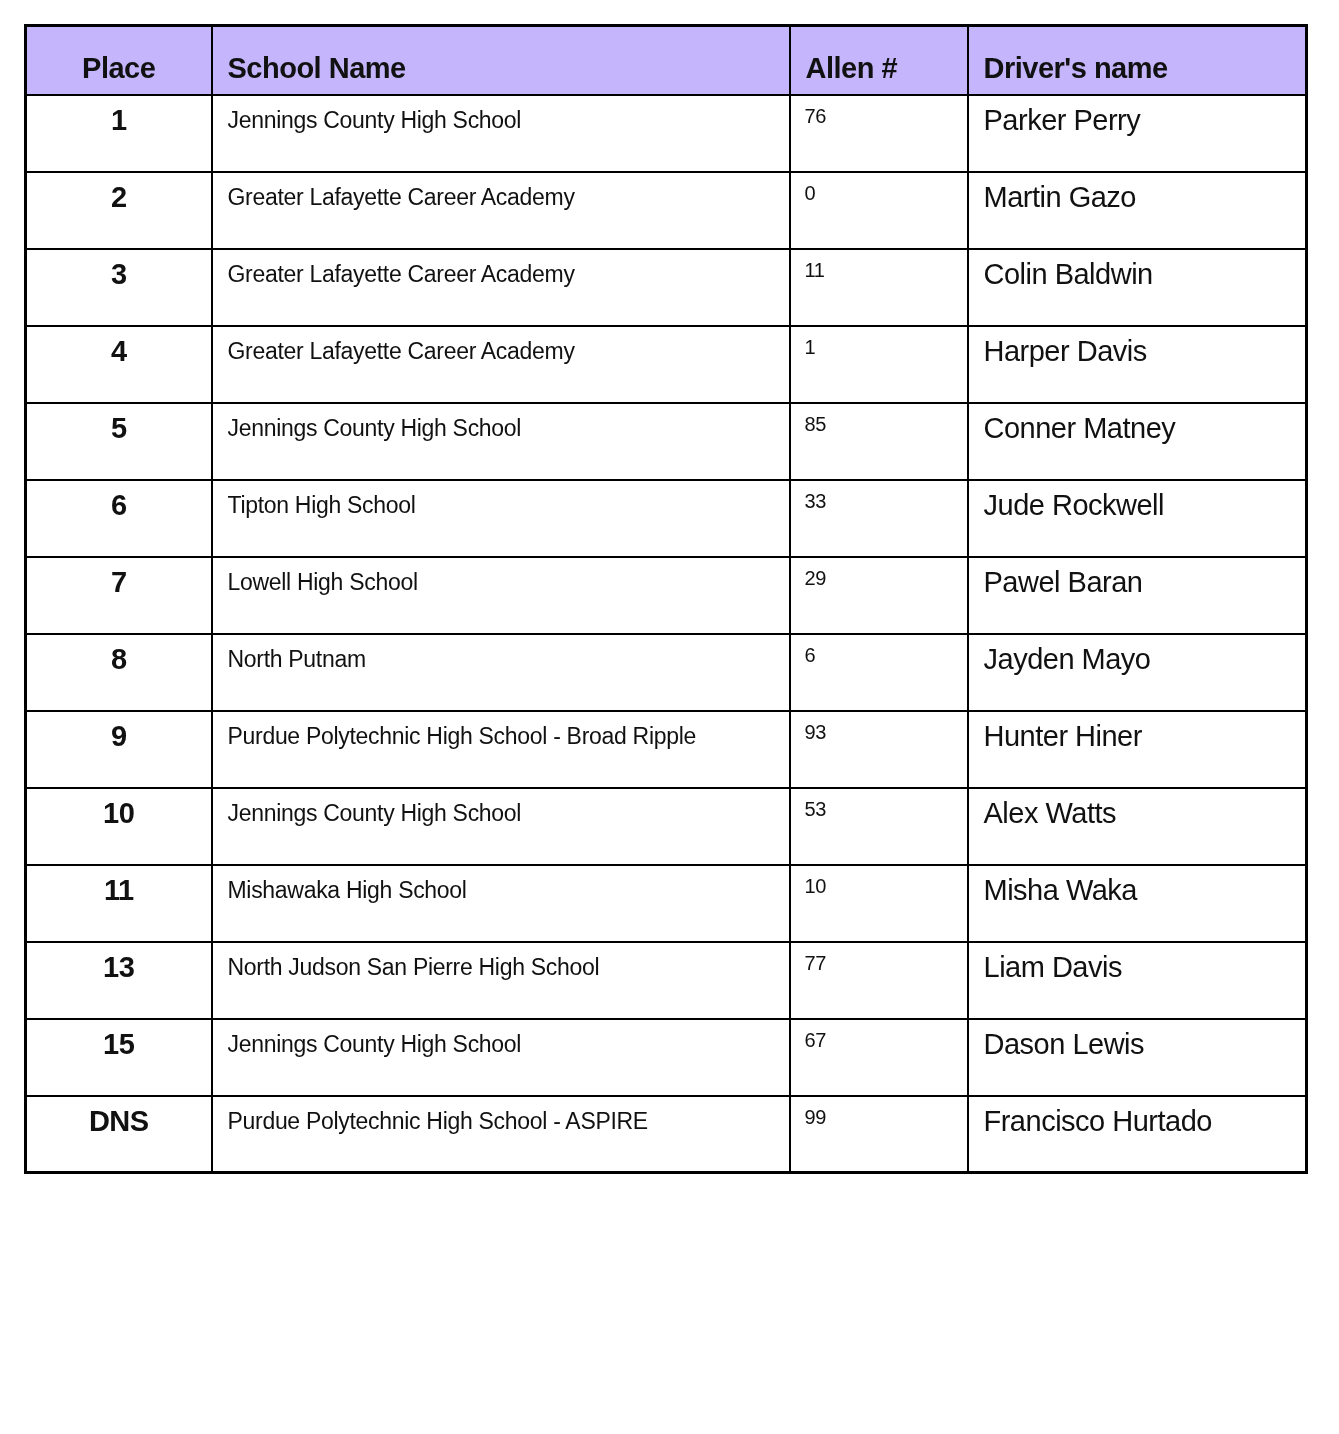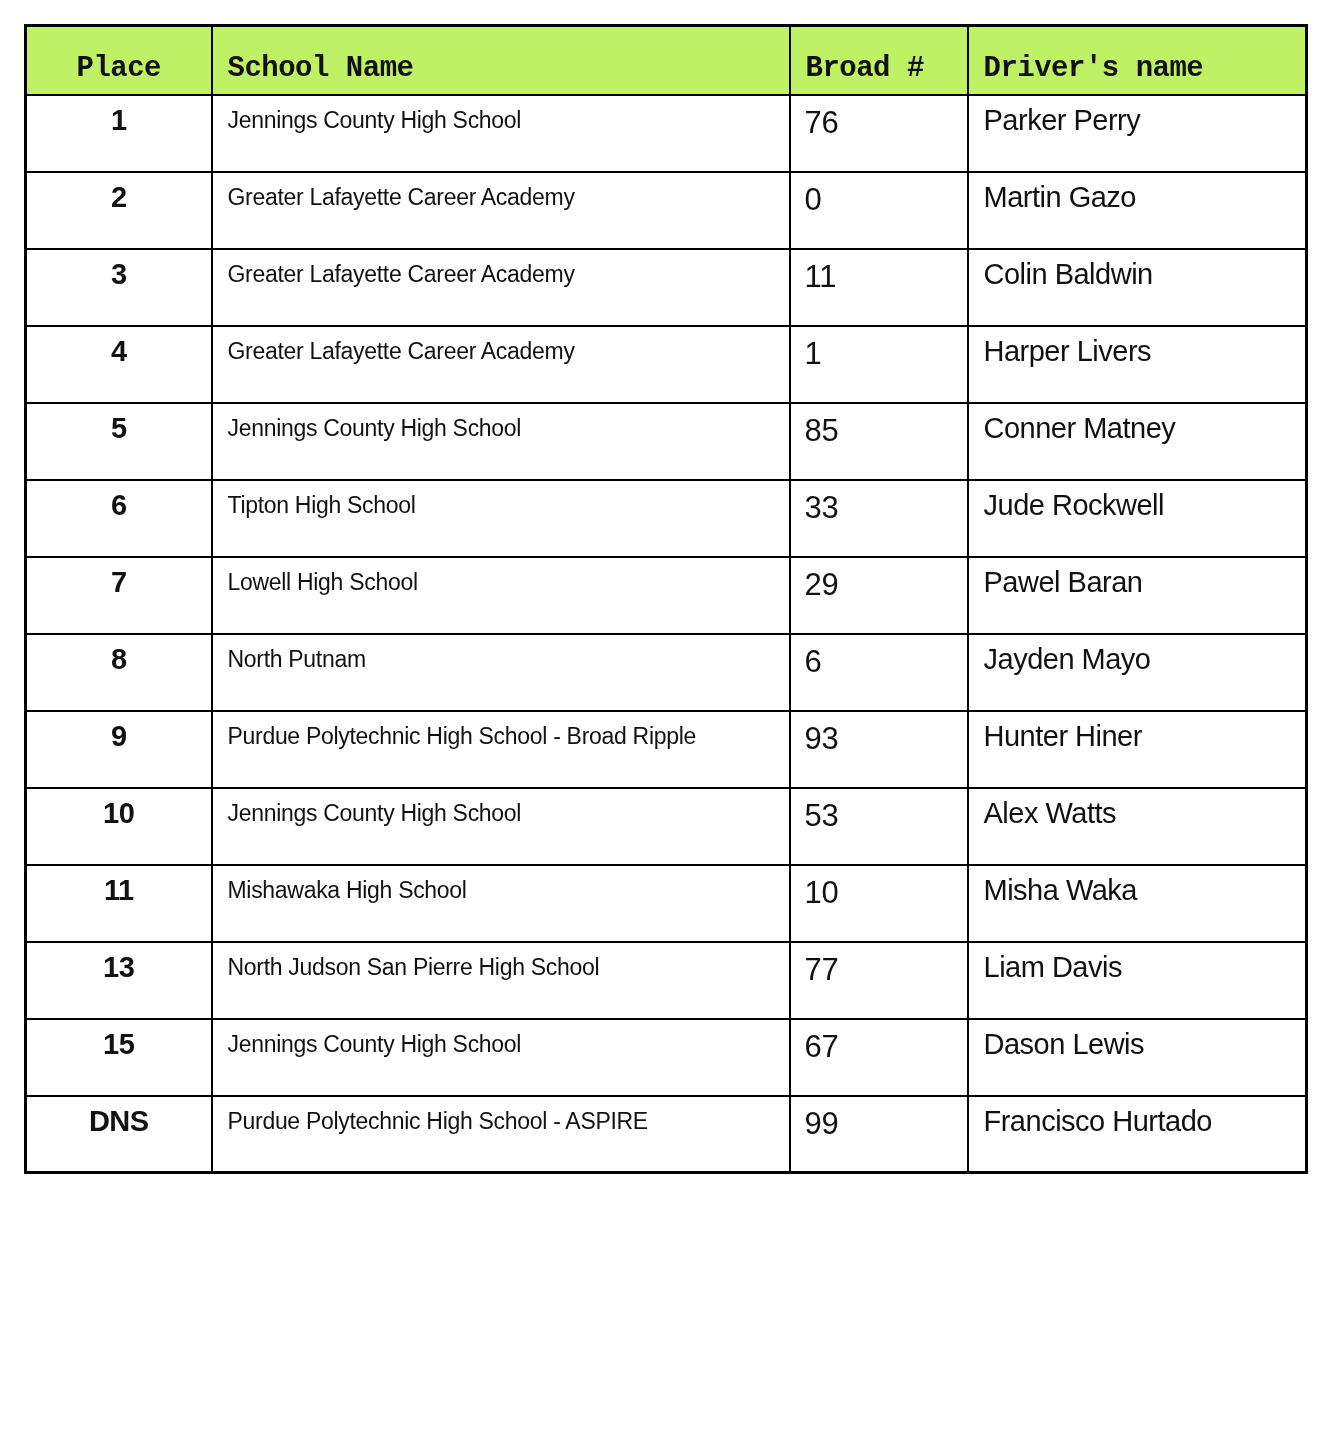--- a/index.html
+++ b/index.html
@@ -53,41 +53,41 @@
     font-size: 29px;
     padding-top: 8px;
     letter-spacing: -0.5px;
   }
   td.col-school {
     font-size: 23px;
     padding: 11px 10px 0 15px;
     letter-spacing: -0.3px;
   }
   td.col-kart {
-    font-size: 31px;
+    font-size: 20px;
     padding: 9px 10px 8px 14px;
     letter-spacing: -0.3px;
     border-radius: 27px;
   }
   td.col-driver {
     font-size: 29px;
     padding: 8px 10px 0 15px;
     letter-spacing: -0.5px;
   }
 </style>
 </head>
 <body style="background: rgb(255, 255, 255); color: rgb(17, 17, 17);">
 
 <div class="page">
   <table class="results-table">
     <thead>
-      <tr style="background: #bef264; font-family: Liberation Mono, monospace;">
+      <tr style="background: #c4b5fd;">
         <th class="col-place">Place</th>
         <th class="col-school">School Name</th>
-        <th class="col-kart">Broad #</th>
+        <th class="col-kart">Allen #</th>
         <th class="col-driver">Driver's name</th>
       </tr>
     </thead>
     <tbody>
   <tr>
     <td class="col-place">1</td>
     <td class="col-school">Jennings County High School</td>
     <td class="col-kart">76</td>
     <td class="col-driver">Parker Perry</td>
   </tr>
@@ -103,21 +103,21 @@
     <td class="col-place">3</td>
     <td class="col-school">Greater Lafayette Career Academy</td>
     <td class="col-kart">11</td>
     <td class="col-driver">Colin Baldwin</td>
   </tr>
 
   <tr>
     <td class="col-place">4</td>
     <td class="col-school">Greater Lafayette Career Academy</td>
     <td class="col-kart">1</td>
-    <td class="col-driver">Harper Livers</td>
+    <td class="col-driver">Harper Davis</td>
   </tr>
 
   <tr>
     <td class="col-place">5</td>
     <td class="col-school">Jennings County High School</td>
     <td class="col-kart">85</td>
     <td class="col-driver">Conner Matney</td>
   </tr>
 
   <tr>

